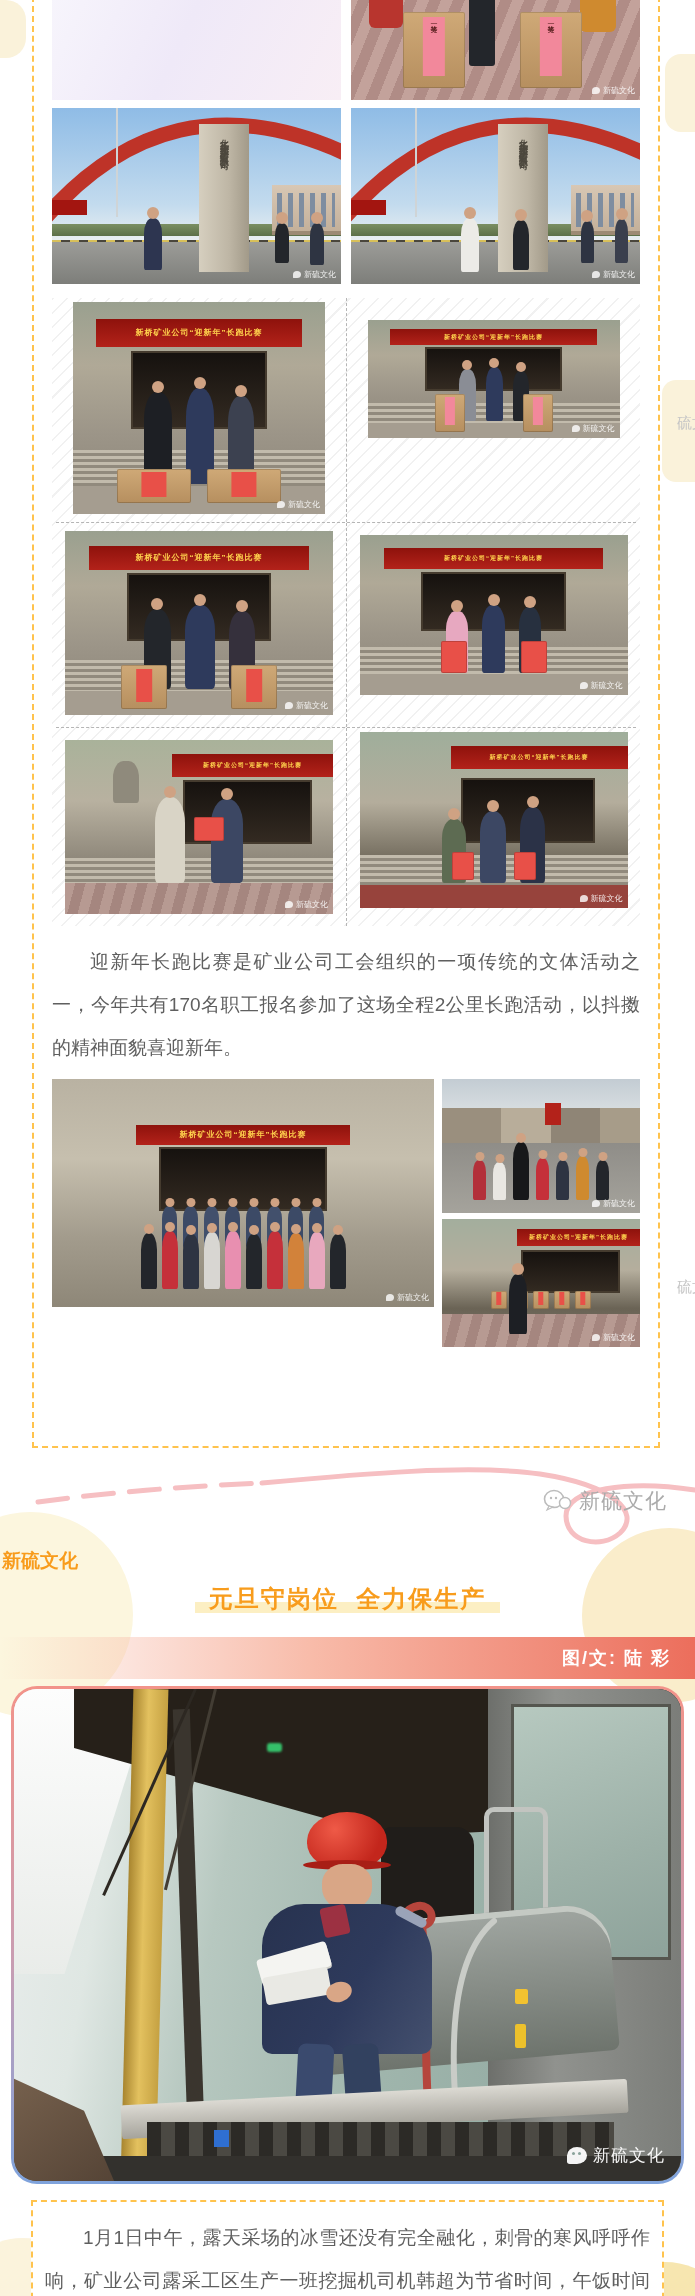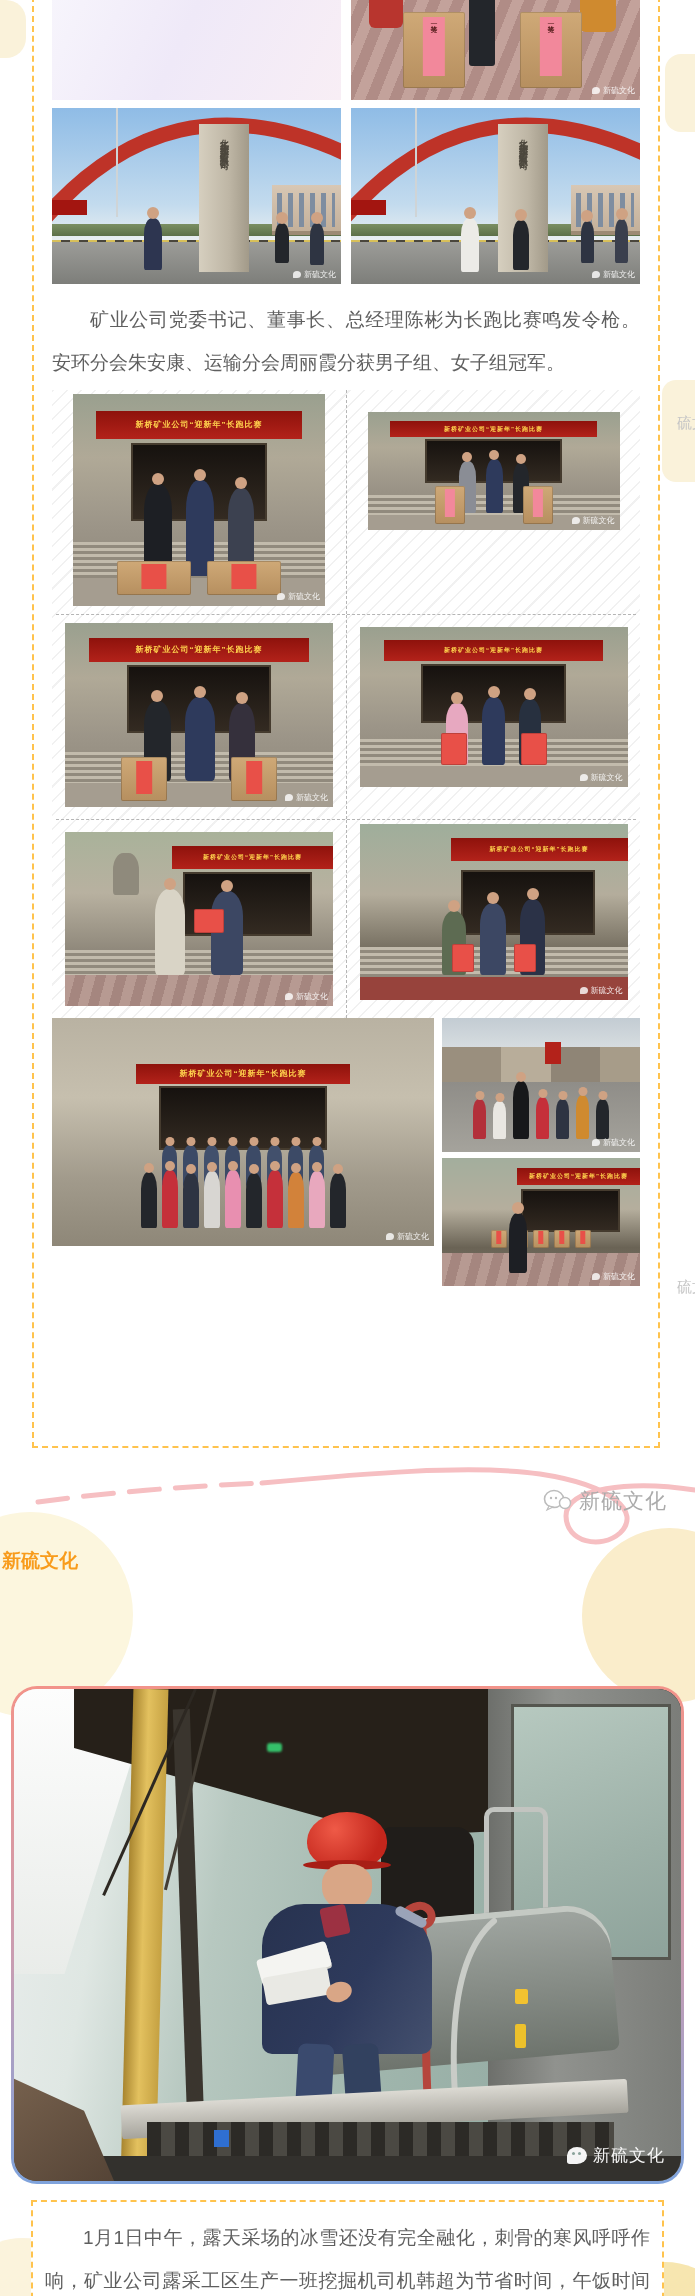--- a/index.html
+++ b/index.html
@@ -201,21 +201,20 @@
         <div class="fig" style="position:absolute;right:4%;bottom:12%;width:13px;height:44px;background:#3a3f4d;z-index:4;">
             <span class="hd"></span>
           </div>
         <span class="wm">
             <i></i>
             <span>新硫文化</span>
           </span>
       </div>
     </div>
 
-    <p class="para" style="margin-bottom:6px;">矿业公司党委书记、董事长、总经理陈彬为长跑比赛鸣发令枪。安环分会朱安康、运输分会周丽霞分获男子组、女子组冠军。</p>
 
     <div class="grid-section">
       <div class="grid-row" style="height:224px;">
         <div class="grid-col">
           <div class="photo" style="width:252px;height:212px;margin-top:4px;">
             <div class="f-wall"></div>
             <div class="f-banner">
                 <span>新桥矿业公司“迎新年”长跑比赛</span>
               </div>
             <div class="f-door"></div>
@@ -401,20 +400,21 @@
             </div>
             <span class="wm">
                 <i></i>
                 <span>新硫文化</span>
               </span>
           </div>
         </div>
       </div>
     </div>
 
+    <p class="para" style="margin-top:14px;margin-bottom:10px;">迎新年长跑比赛是矿业公司工会组织的一项传统的文体活动之一，今年共有170名职工报名参加了这场全程2公里长跑活动，以抖擞的精神面貌喜迎新年。</p>
 
     <div style="display:flex;gap:8px;">
       <div class="photo" style="width:382px;height:228px;">
         <div class="f-wall" style="background:linear-gradient(180deg,#b9b2a2 0%,#c6bfae 35%,#a29b8c 70%,#8e8778 100%);"></div>
         <div class="f-banner" style="top:20%;left:22%;right:22%;height:9%;font-size:8px;">
             <span>新桥矿业公司“迎新年”长跑比赛</span>
           </div>
         <div class="f-door" style="top:30%;left:28%;right:28%;height:28%;"></div>
         <div class="figs" style="bottom:26%;gap:6px;z-index:3;">
           <div class="fig" style="width:15px;height:42px;background:#3c4a66;">
@@ -559,20 +559,26 @@
       <ellipse cx="11" cy="10" rx="9.5" ry="8.5" fill="#fff" stroke="#bcbcbc" stroke-width="1.6"></ellipse>
       <path d="M6 17 L4 21 L10 18 Z" fill="#fff" stroke="#bcbcbc" stroke-width="1.2"></path>
       <circle cx="8" cy="9" r="1.2" fill="#bcbcbc"></circle>
         <circle cx="13" cy="9" r="1.2" fill="#bcbcbc"></circle>
       <circle cx="22" cy="14" r="5.5" fill="#fff" stroke="#bcbcbc" stroke-width="1.4"></circle>
     </svg>
     <span>新硫文化</span>
   </div>
 
   <div class="sec-label">新硫文化</div>
+  <div class="sec-title-wrap">
+    <span class="sec-title">元旦守岗位  全力保生产</span>
+  </div>
+  <div class="credit-bar">
+    <span>图/文: 陆 彩</span>
+  </div>
 
   <div class="photo-card">
     <div class="inner">
 
       <div style="position:absolute;left:0;top:0;width:21%;height:58%;background:linear-gradient(#fdfdfd,#e9ece9);clip-path:polygon(0 0,100% 0,36% 100%,0 100%);"></div>
 
       <div style="position:absolute;left:9%;top:0;right:0;height:30%;background:#262019;clip-path:polygon(0 0,100% 0,100% 90%,52% 100%,0 40%);"></div>
       <div style="position:absolute;left:38%;top:11%;width:15px;height:9px;background:#35c06a;border-radius:3px;filter:blur(1px);"></div>
 
       <div style="position:absolute;left:17%;top:0;width:5.2%;height:100%;background:linear-gradient(90deg,#a8852f,#e3c15f 45%,#c5a142);transform:rotate(1.5deg);"></div>

